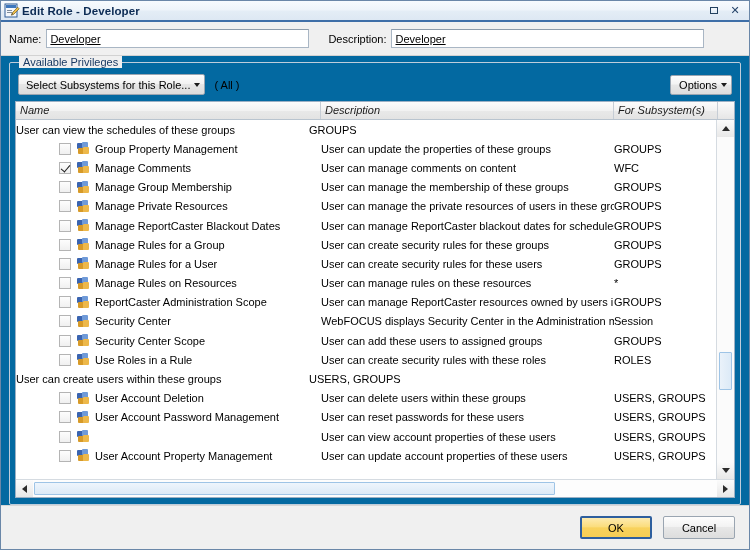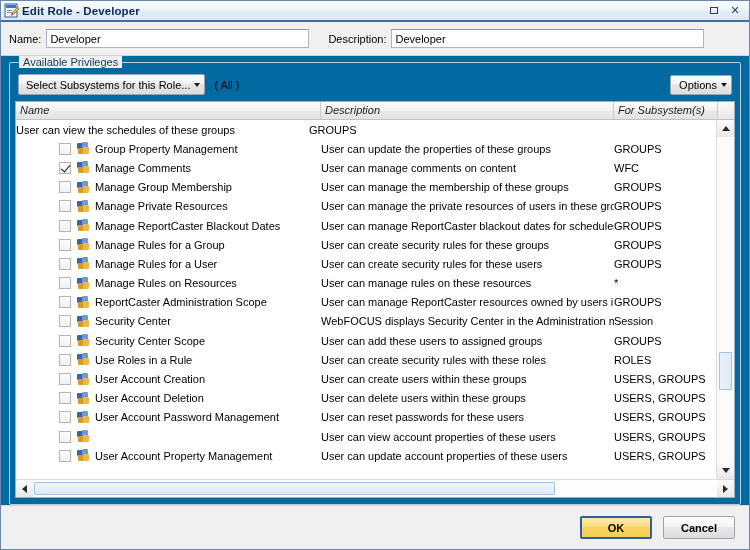--- a/index.html
+++ b/index.html
@@ -86,20 +86,21 @@
     height: 19px;
     background: #fff;
     border: 1px solid #a9b6c4;
     border-top-color: #8d9cab;
     padding: 0 3px;
     font-family: "Liberation Sans", sans-serif;
     font-size: 11px;
     color: #000;
     line-height: 17px;
     outline: none;
+    text-decoration: underline;
   }
   #name-input { width: 263px; margin-right: 19px; }
   #desc-input { width: 313px; }
 
   
   .content {
     flex: 1 1 auto;
     padding: 6px 8px 0 8px;
     display: flex;
     flex-direction: column;
@@ -376,21 +377,20 @@
   .btn {
     box-sizing: border-box;
     width: 72px; height: 23px;
     border-radius: 2px;
     font-size: 11px;
     display: flex; align-items: center; justify-content: center;
     cursor: default;
     border: 1px solid #9aa5b1;
     background: linear-gradient(to bottom,#fdfdfd 0%,#f3f3f3 45%,#e7e7e7 50%,#dddddd 100%);
     color: #000;
-    font-weight: bold;
   }
   .btn.primary {
     border: 2px solid #2e5f9e;
     background: linear-gradient(to bottom,#fdebb0 0%,#fbdd7d 46%,#f8d25c 52%,#f6ce55 100%);
   }
 </style>
 </head>
 <body>
 
 <div class="window">
@@ -615,30 +615,20 @@
                     <i class="pz2"></i>
                     <i class="pz3"></i>
                     <i class="pz4b"></i>
                   </span>
                   <span>Use Roles in a Rule</span>
                 </div>
                 <div class="cell-desc">User can create security rules with these roles</div>
                 <div class="cell-sub">ROLES</div>
               </div>
               <div class="row">
-                <div class="cell-name">
-                  <span class="cb"></span>
-                  <span class="priv-icon">
-                    <i class="pz1"></i>
-                    <i class="pz2"></i>
-                    <i class="pz3"></i>
-                    <i class="pz4b"></i>
-                  </span>
-                  <span>User Account Creation</span>
-                </div>
                 <div class="cell-desc">User can create users within these groups</div>
                 <div class="cell-sub">USERS, GROUPS</div>
               </div>
               <div class="row">
                 <div class="cell-name">
                   <span class="cb"></span>
                   <span class="priv-icon">
                     <i class="pz1"></i>
                     <i class="pz2"></i>
                     <i class="pz3"></i>

